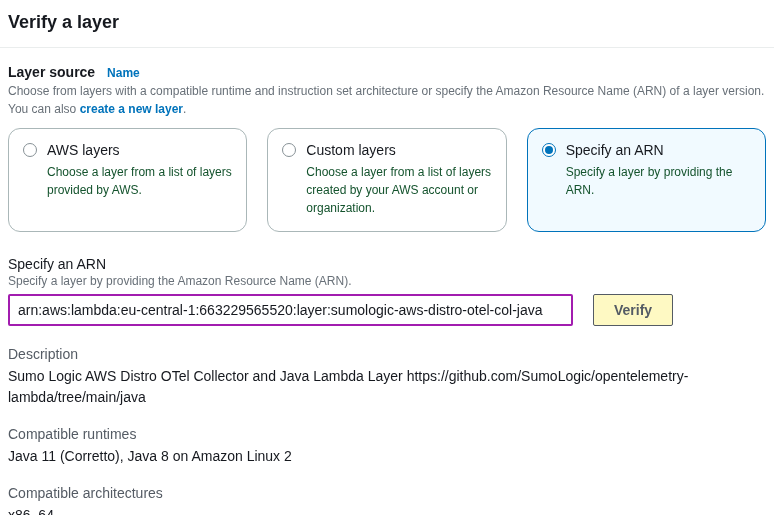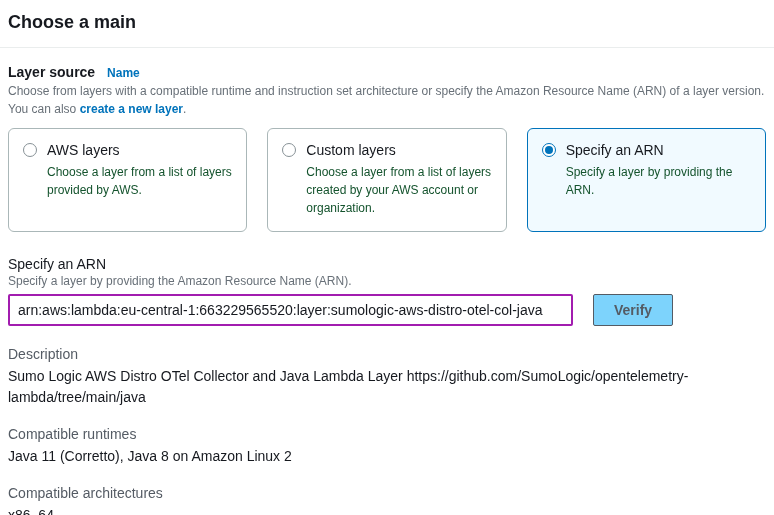--- a/index.html
+++ b/index.html
@@ -55,21 +55,21 @@
   }
   .options-row {
     display: flex;
     gap: 20px;
     margin-top: 10px;
     margin-bottom: 24px;
   }
   .option-card {
     flex: 1;
     border: 1px solid #aab7b8;
-    border-radius: 6px;
+    border-radius: 12px;
     padding: 12px 14px 14px 14px;
     display: flex;
     align-items: flex-start;
     gap: 10px;
     cursor: pointer;
     background: #fff;
   }
   .option-card.selected {
     border: 1px solid #0073bb;
     background: #f1faff;
@@ -133,21 +133,21 @@
     border-radius: 2px;
     padding: 4px 8px;
     font-size: 14px;
     color: #16191f;
     font-family: inherit;
   }
   .verify-btn {
     height: 32px;
     padding: 0 20px;
     border: 1px solid #545b64;
-    background: #7dd3fc;
+    background: #fef9c3;
     border-radius: 2px;
     font-size: 14px;
     font-weight: 700;
     color: #545b64;
     cursor: pointer;
     font-family: inherit;
   }
   .info-block {
     margin-bottom: 18px;
   }
@@ -159,21 +159,21 @@
   .info-value {
     font-size: 14px;
     color: #16191f;
     line-height: 1.5;
   }
 </style>
 </head>
 <body>
 
 <div class="header-bar">
-  <h1>Choose a main</h1>
+  <h1>Verify a layer</h1>
 </div>
 
 <div class="content">
 
   <div class="section-label-row">
     <span class="section-label">Layer source</span>
     <span class="info-link">Name</span>
   </div>
   <div class="hint">
     <span>Choose from layers with a compatible runtime and instruction set architecture or specify the Amazon Resource Name (ARN) of a layer version. You can also </span><a>create a new layer</a><span>.</span>

